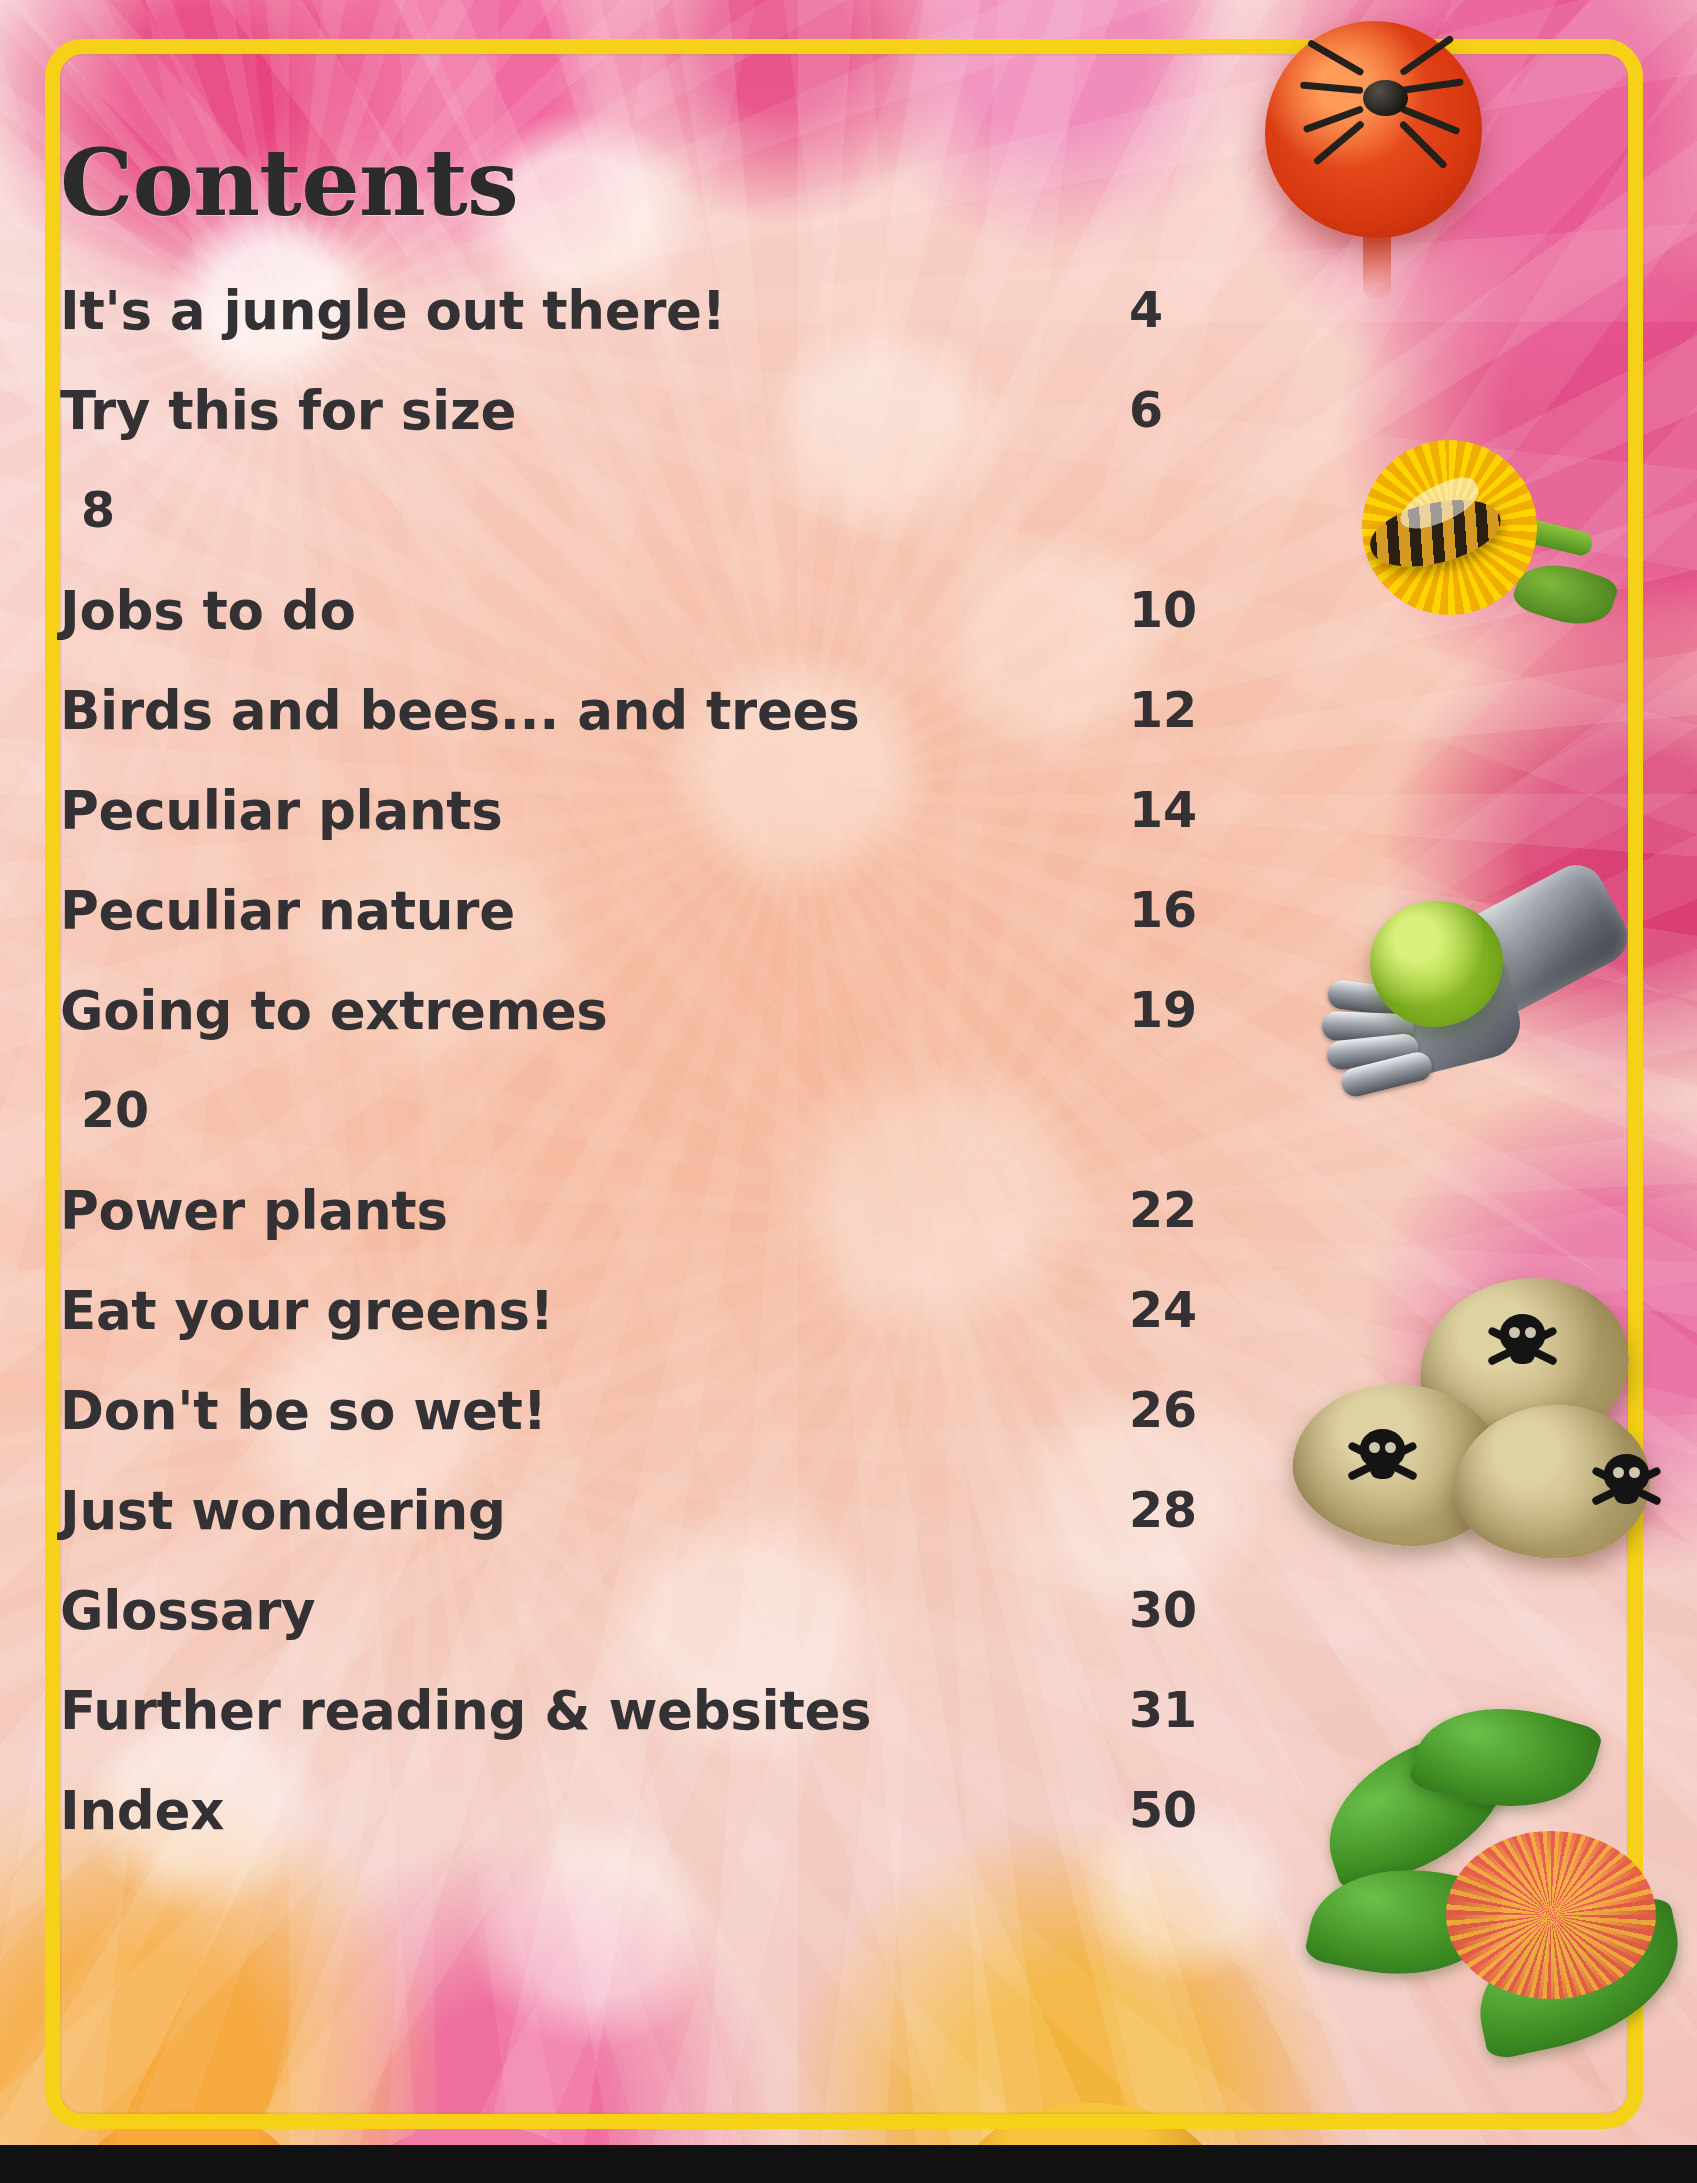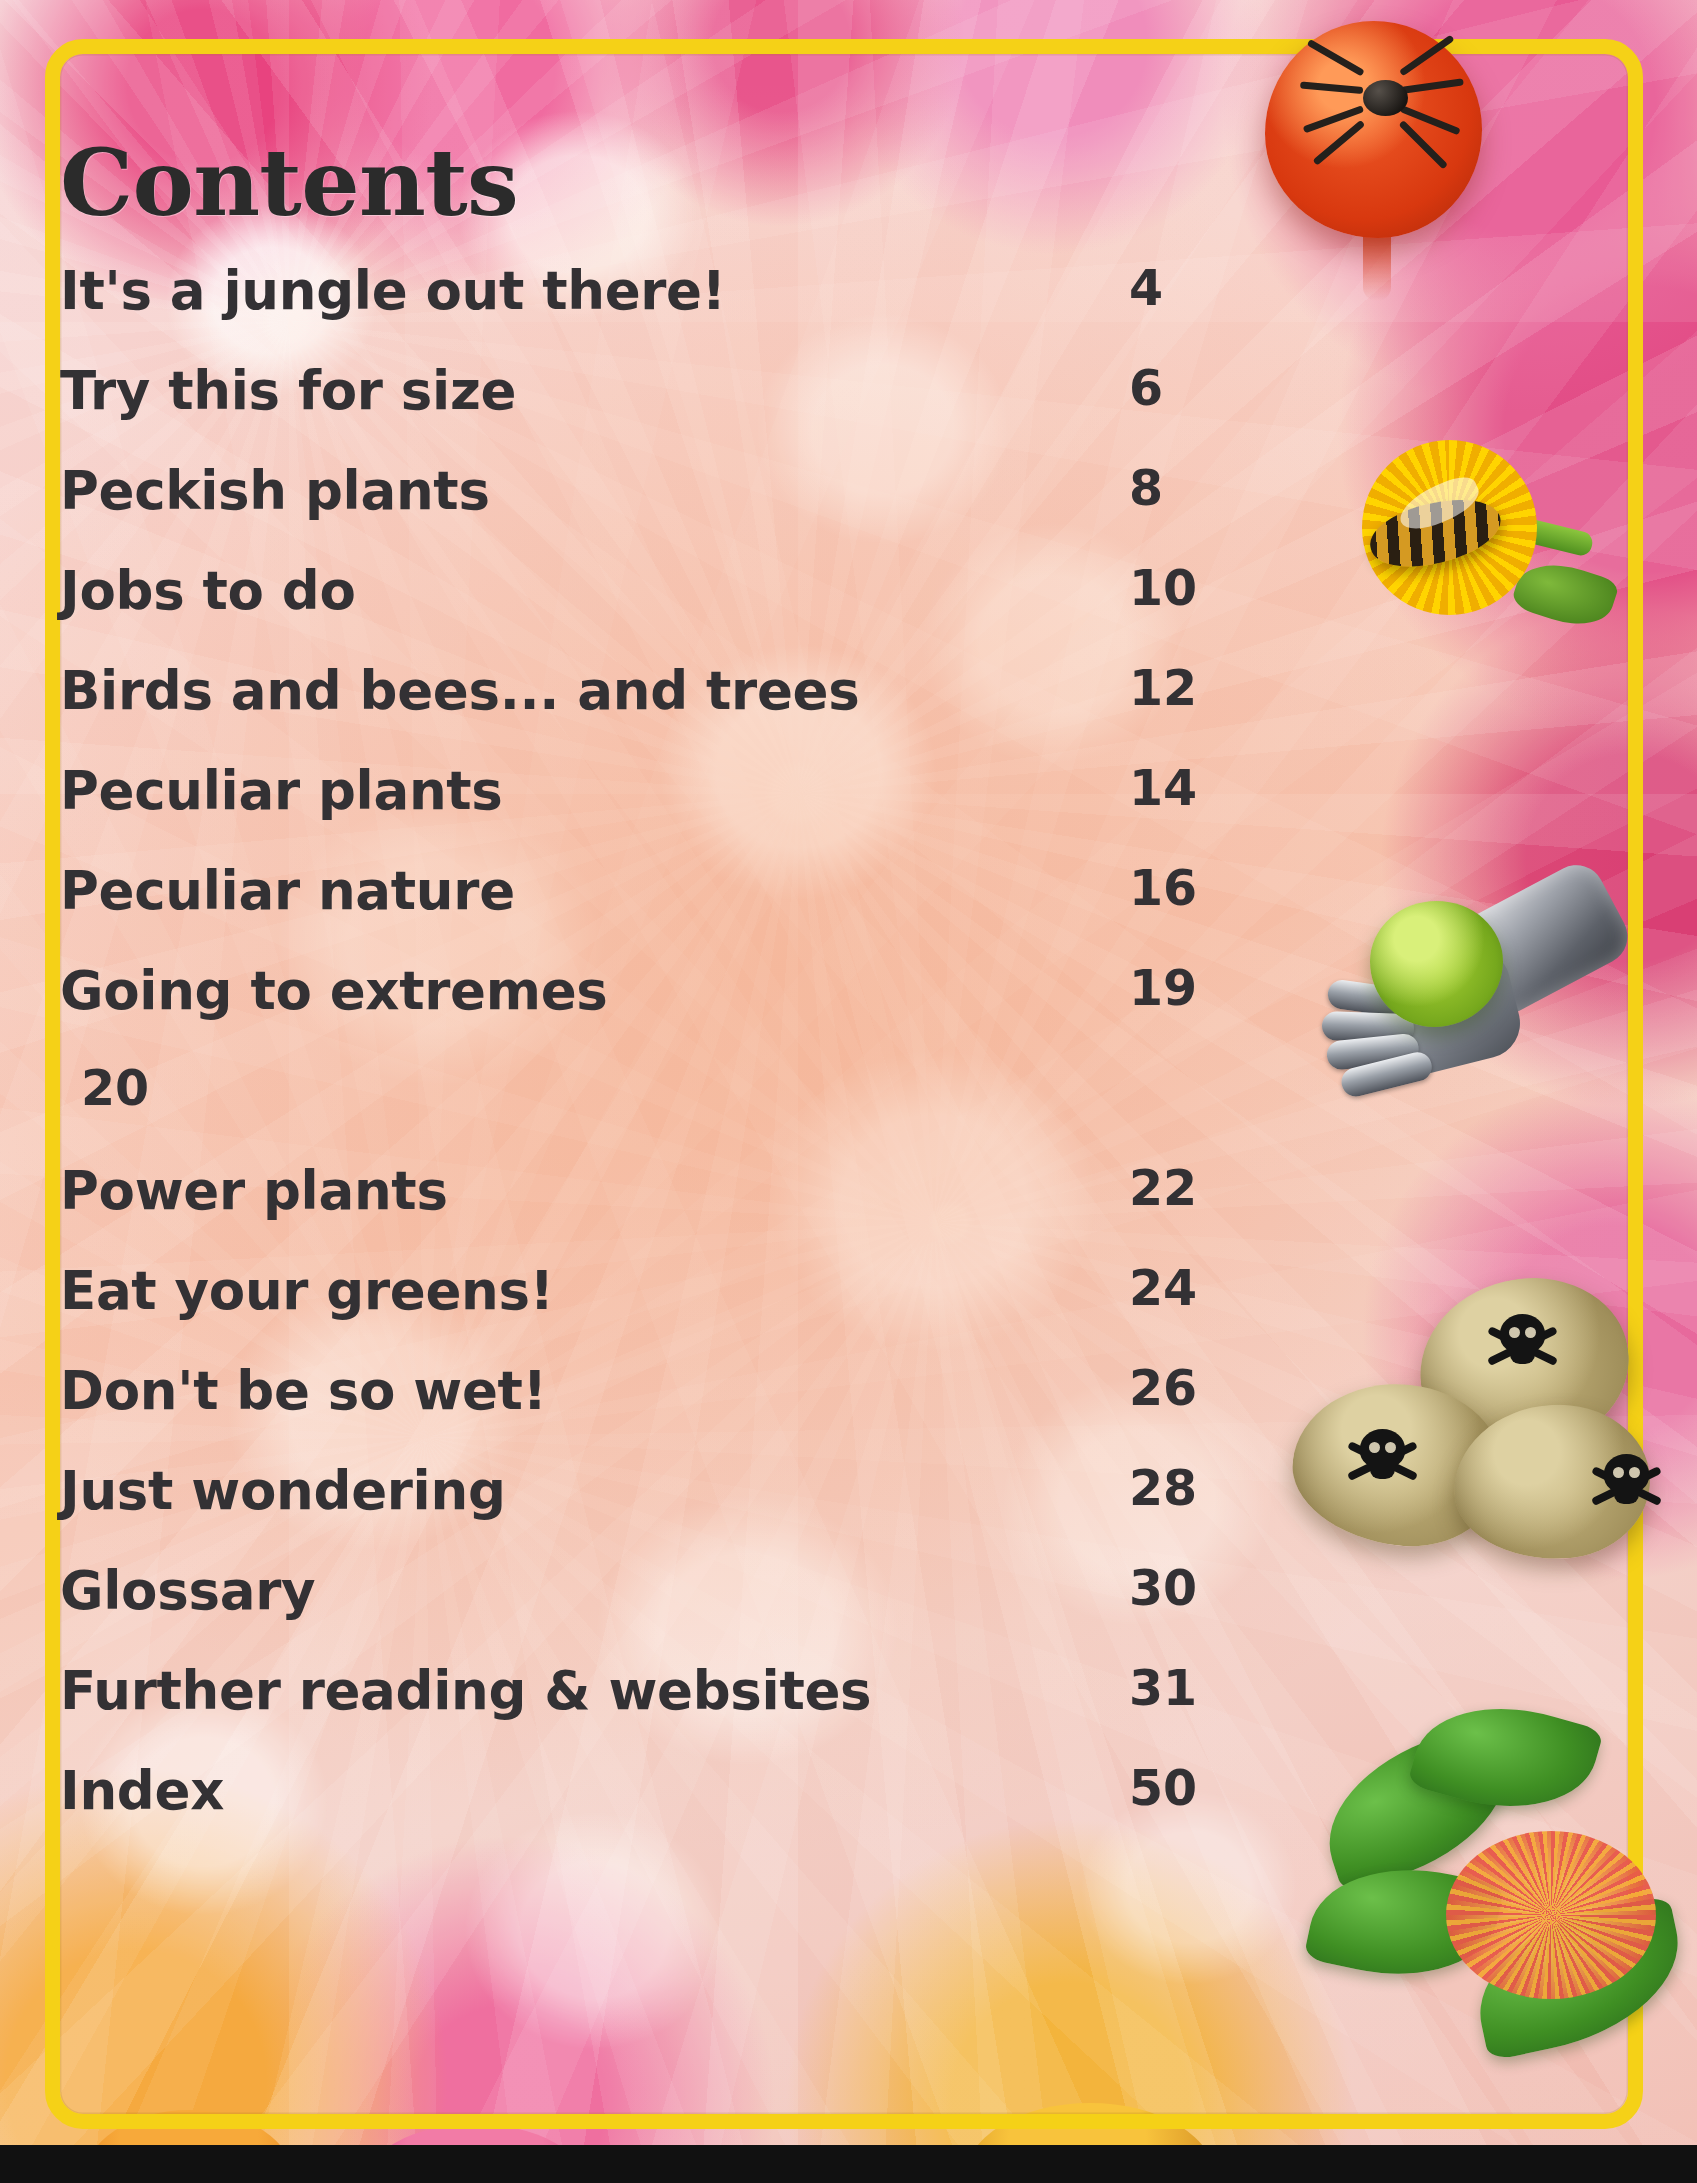--- a/index.html
+++ b/index.html
@@ -103,21 +103,21 @@
     margin: 0 0 31px 0;
     text-shadow: 0.7px 0.7px 0 rgba(255,255,255,.35);
   }
   .toc {
     list-style: none;
     margin: 0;
     padding: 0;
   }
   .toc-row {
     display: flex;
-    align-items: flex-start;
+    align-items: center;
     height: 100px;
   }
   .toc-label {
     flex: 0 0 1048px;
     font-family: "DejaVu Sans", sans-serif;
     font-weight: 700;
     font-size: 53px;
     color: #333134;
     letter-spacing: -0.3px;
     white-space: nowrap;
@@ -380,21 +380,20 @@
     <ul class="toc" id="toc-list">
         <li class="toc-row">
           <span class="toc-label">It's a jungle out there!</span>
           <span class="toc-page">4</span>
         </li>
         <li class="toc-row">
           <span class="toc-label">Try this for size</span>
           <span class="toc-page">6</span>
         </li>
         <li class="toc-row">
-          <span class="toc-label">Peckish plants</span>
           <span class="toc-page">8</span>
         </li>
         <li class="toc-row">
           <span class="toc-label">Jobs to do</span>
           <span class="toc-page">10</span>
         </li>
         <li class="toc-row">
           <span class="toc-label">Birds and bees... and trees</span>
           <span class="toc-page">12</span>
         </li>

